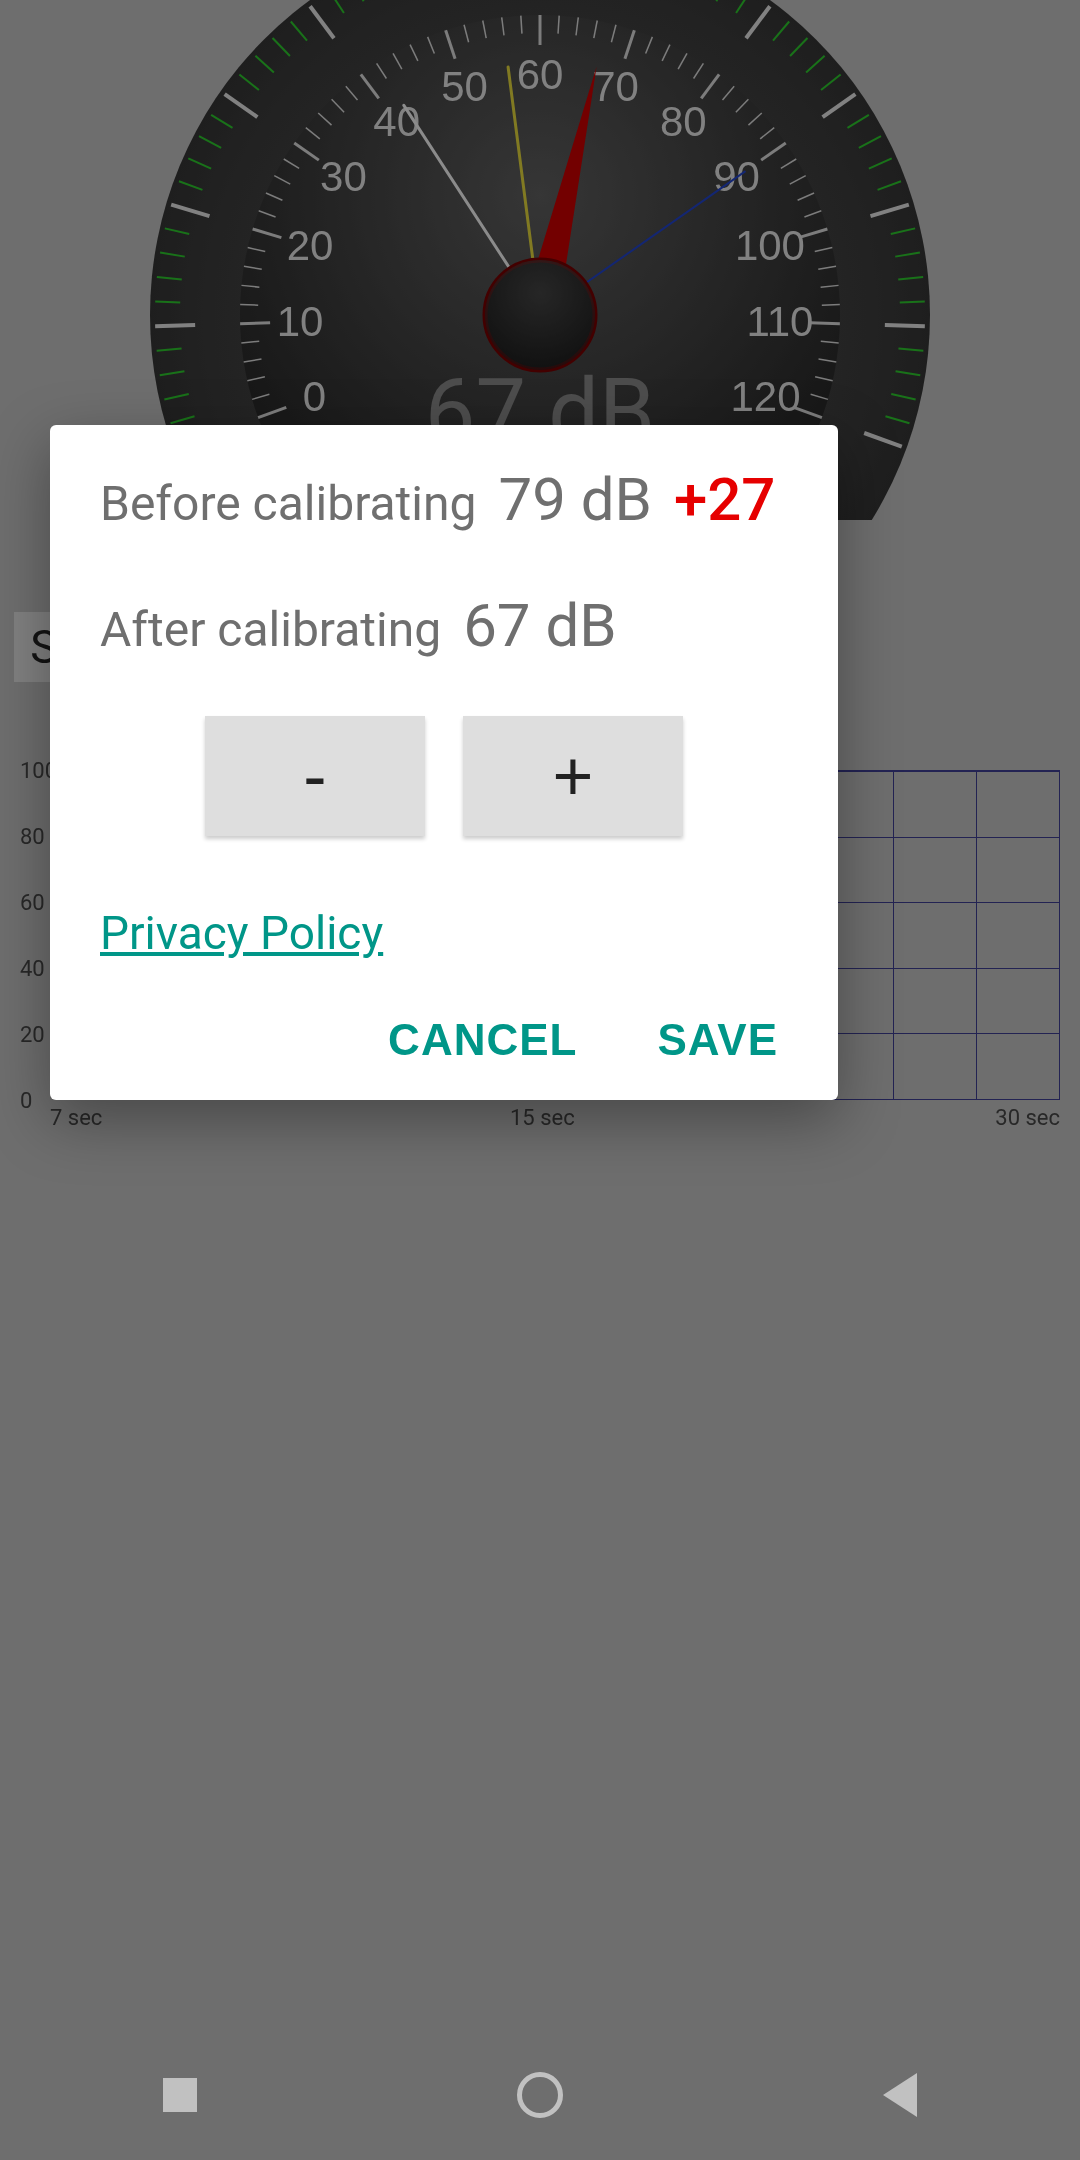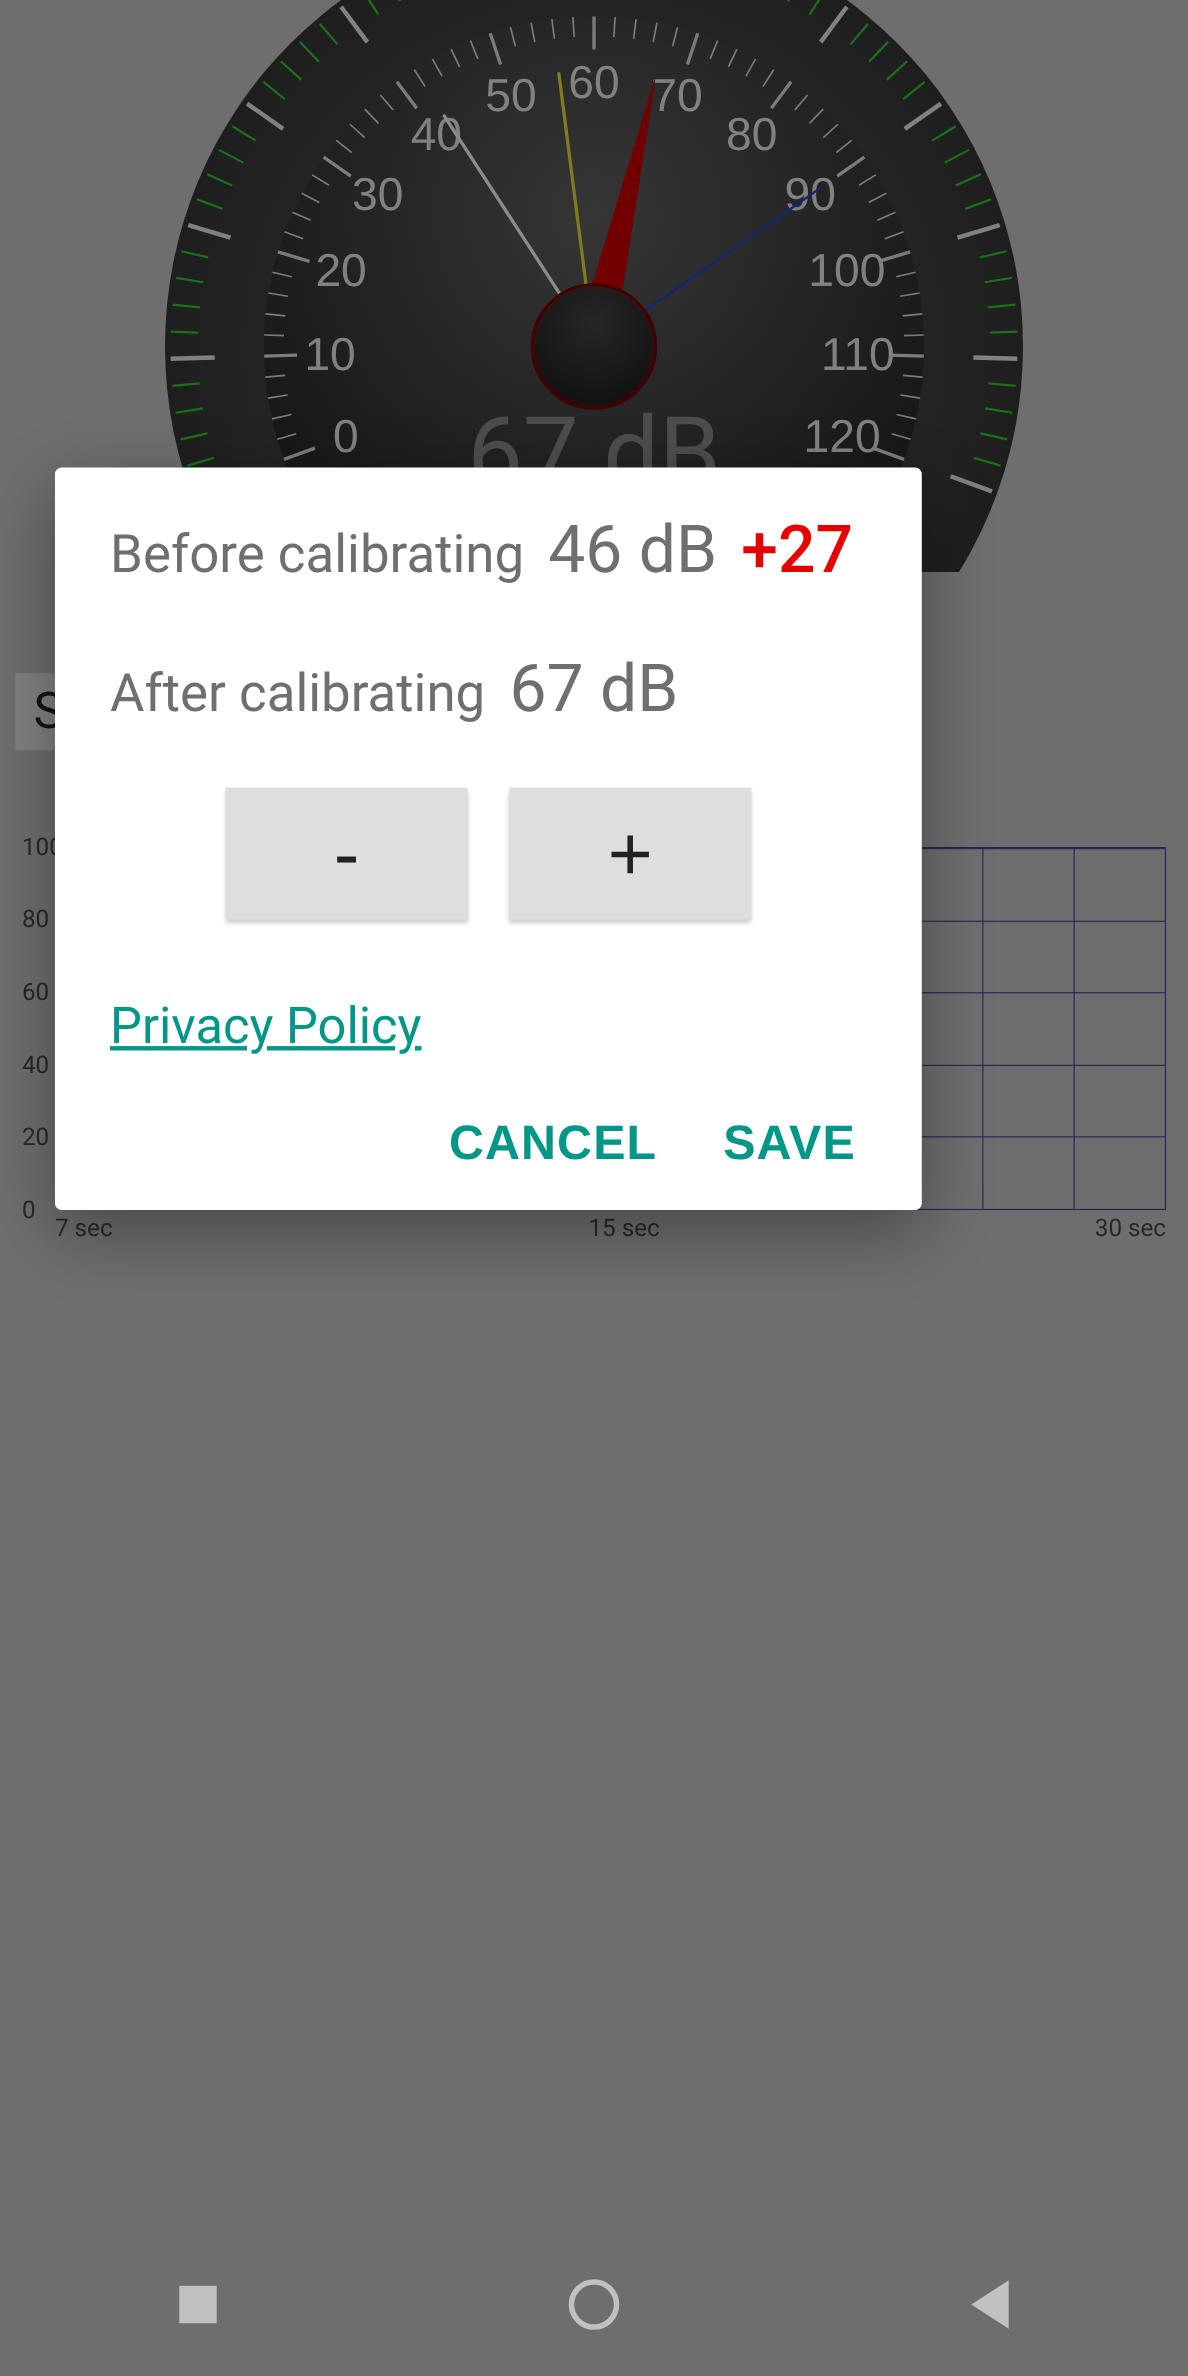--- a/index.html
+++ b/index.html
@@ -55,21 +55,21 @@
 
   .pm-row { display:flex; gap: 38px; justify-content:center; margin-top: 20px; margin-bottom: 70px;}
   .pm-btn {
     width: 220px; height: 120px; background:#dedede; border:none;
     font-size: 70px; color:#222; display:flex;align-items:center;justify-content:center;
     box-shadow: 0 3px 4px rgba(0,0,0,0.2);
   }
 
   .pp-link { font-size: 46px; color:#009688; text-decoration: underline; }
 
-  .actions { display:flex; justify-content:flex-end; gap: 60px; margin-top: 55px; padding-right: 10px; align-items: flex-end;}
+  .actions { display:flex; justify-content:flex-end; gap: 80px; margin-top: 55px; padding-right: 10px; align-items: flex-end;}
   .act-btn { font-size: 44px; font-weight: 600; color:#009688; letter-spacing: 1px; background:none;border:none;}
 
   
   .navbar {
     position:absolute; bottom:0; left:0; right:0; height:130px;
     display:flex; align-items:center; justify-content:space-around;
   }
   .nav-btn { width:55px; height:55px; display:flex;align-items:center;justify-content:center; opacity:0.72;}
   .nav-square { width:34px; height:34px; background:#e2e2e2; }
   .nav-circle { width:46px; height:46px; border:5px solid #e2e2e2; border-radius:50%; }
@@ -272,31 +272,31 @@
       <div class="vline" style="left:83.33%"></div>
       <div class="vline" style="left:91.66%"></div>
     </div>
     <span class="ylabel" style="top:-12px">100</span>
     <span class="ylabel" style="top:54px">80</span>
     <span class="ylabel" style="top:120px">60</span>
     <span class="ylabel" style="top:186px">40</span>
     <span class="ylabel" style="top:252px">20</span>
     <span class="ylabel" style="top:318px">0</span>
     <span class="xlabel" style="left:30px">7 sec</span>
-    <span class="xlabel" style="left:515px">15 sec</span>
+    <span class="xlabel" style="left:490px">15 sec</span>
     <span class="xlabel" style="right:0">30 sec</span>
   </div>
 </div>
 
 <div class="dim"></div>
 
 <div class="dialog">
   <div class="row">
     <span class="row-label">Before calibrating</span>
-    <span class="row-value">46 dB</span>
+    <span class="row-value">79 dB</span>
     <span class="row-offset">+27</span>
   </div>
   <div class="row">
     <span class="row-label">After calibrating</span>
     <span class="row-value">67 dB</span>
   </div>
   <div class="pm-row">
     <button class="pm-btn">-</button>
     <button class="pm-btn">+</button>
   </div>

